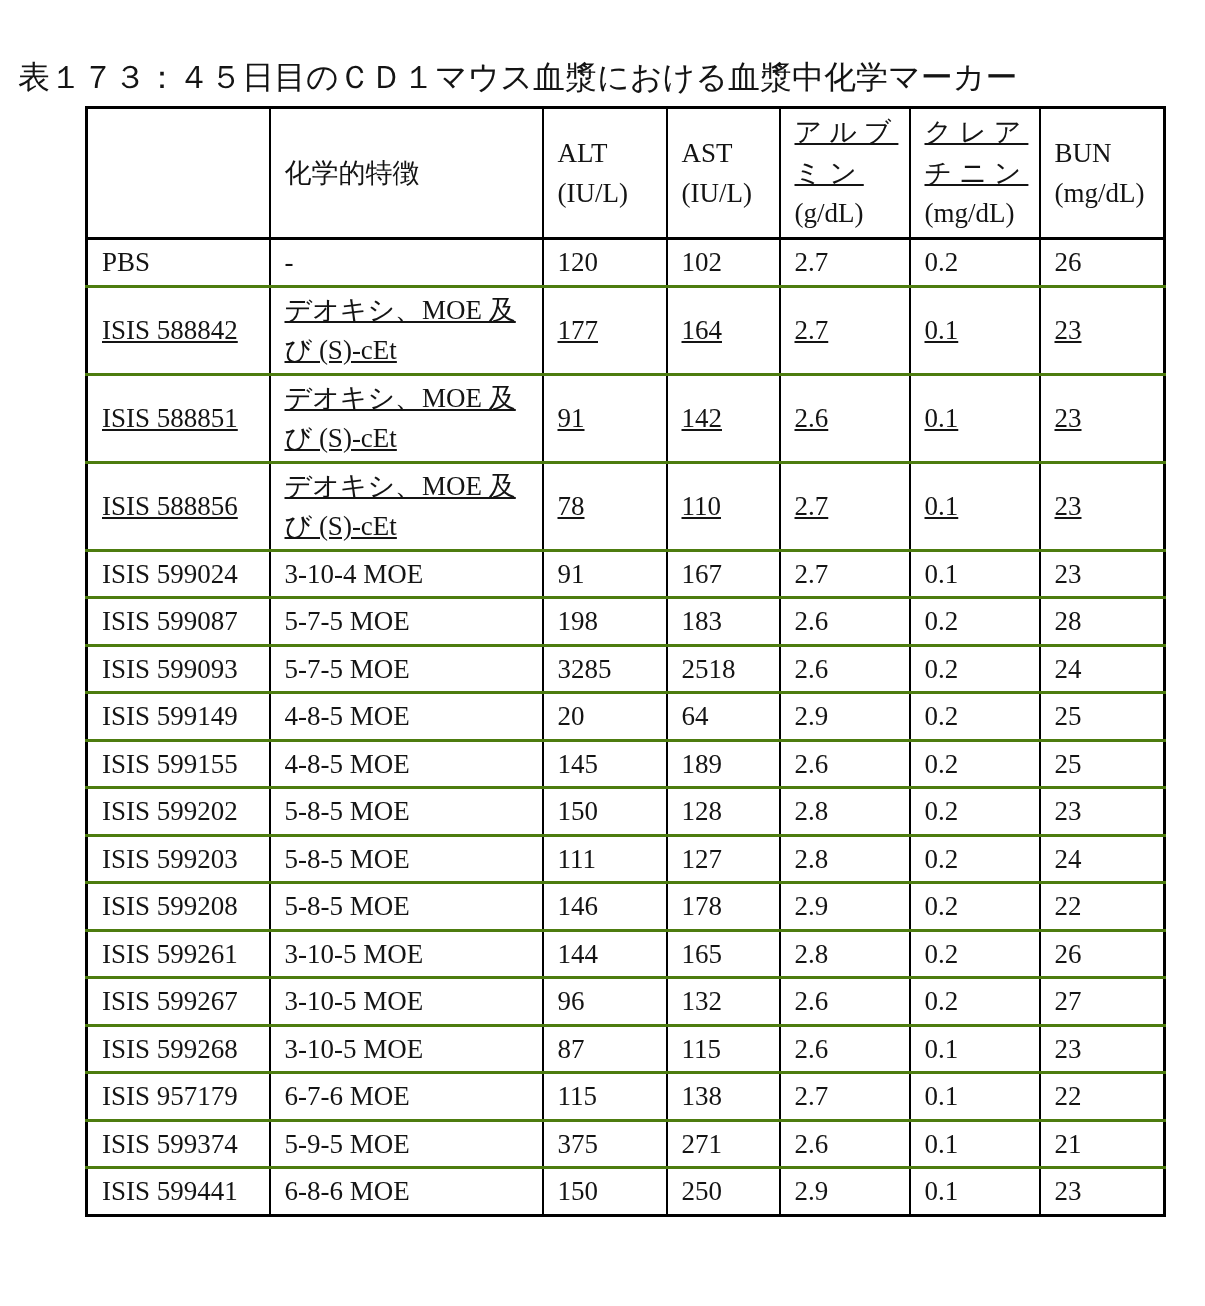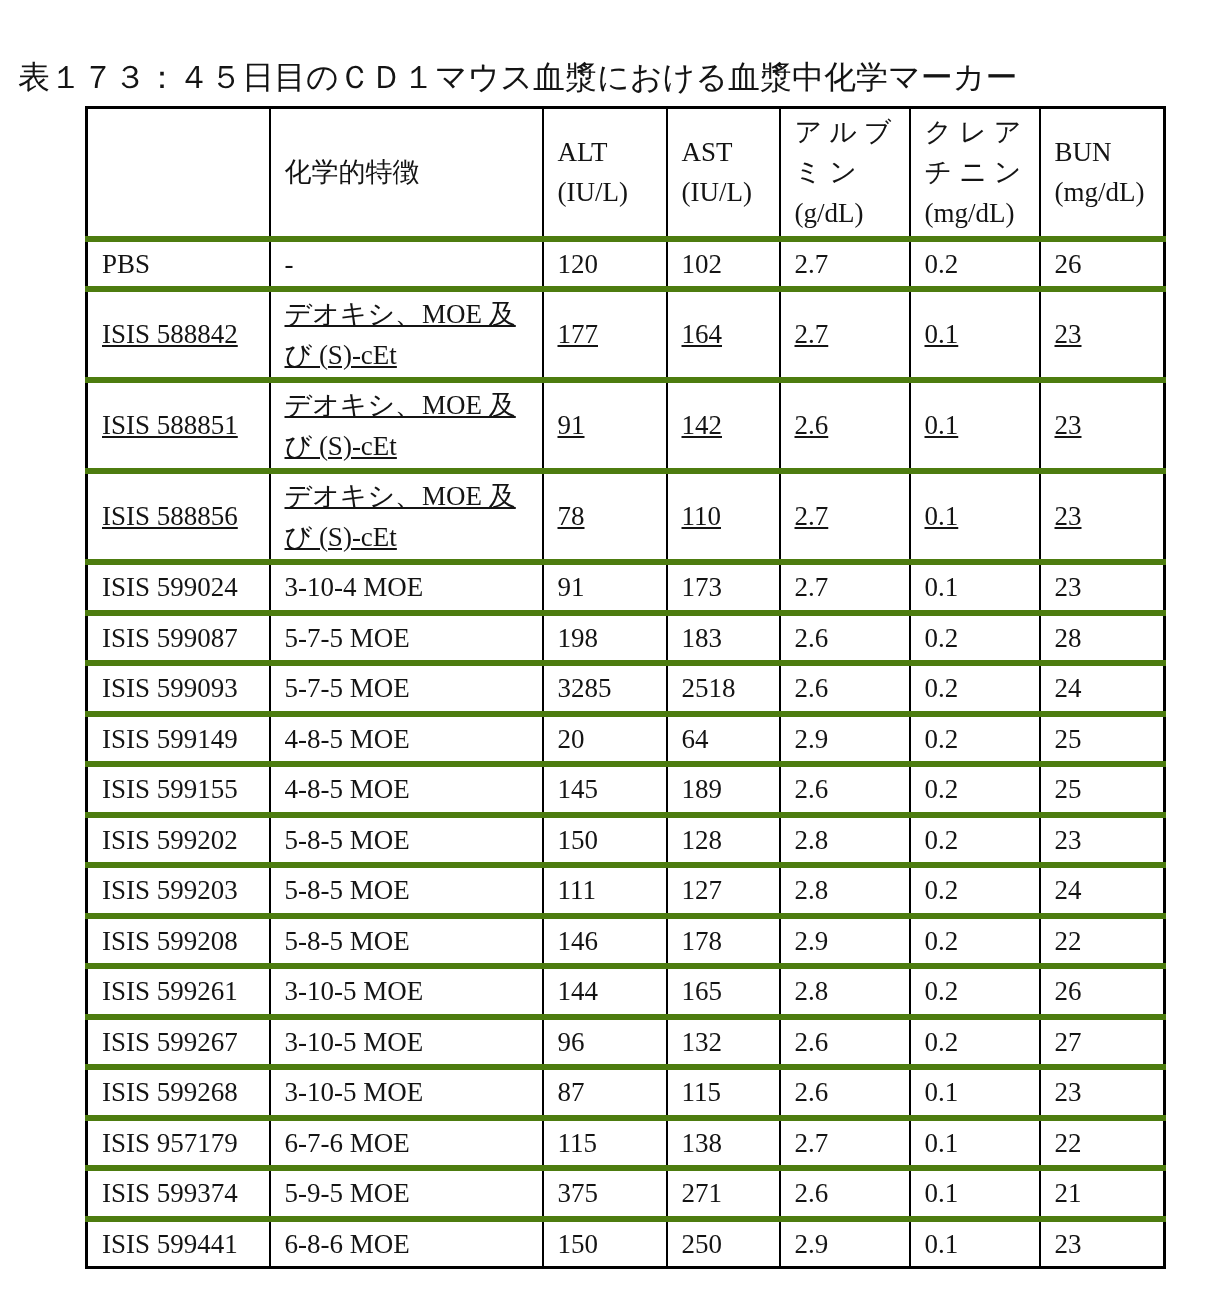--- a/index.html
+++ b/index.html
@@ -40,25 +40,25 @@
     font-weight: normal;
     text-align: left;
     vertical-align: middle;
     padding: 2px 8px 2px 14px;
     line-height: 1.5;
     overflow: hidden;
     color: #141414;
   }
   .data-table thead tr { height: 131px; }
   .data-table thead th { border-bottom: 3px solid #000; }
-  .data-table tbody tr { height: 44px; border-top: 6px solid #4d7c0f; }
+  .data-table tbody tr { height: 44px; border-top: 3px solid #4d7c0f; }
   .data-table tbody tr.pbs { height: 42px; }
   .data-table tbody tr.tall { height: 87px; text-decoration: underline; }
   .h-label, .h-unit { display: block; }
-  .h-label.jp { letter-spacing: 7px; }
+  .h-label.jp { letter-spacing: 7px; text-decoration: underline; }
 </style>
 </head>
 <body>
 
 <div class="page">
   <div class="table-title">表１７３：４５日目のＣＤ１マウス血漿における血漿中化学マーカー</div>
 
   <table class="data-table">
     <colgroup>
         <col style="width: 183px;">
@@ -131,21 +131,21 @@
           <td>78</td>
           <td>110</td>
           <td>2.7</td>
           <td>0.1</td>
           <td>23</td>
         </tr>
         <tr>
           <td>ISIS 599024</td>
           <td>3-10-4 MOE</td>
           <td>91</td>
-          <td>173</td>
+          <td>167</td>
           <td>2.7</td>
           <td>0.1</td>
           <td>23</td>
         </tr>
         <tr>
           <td>ISIS 599087</td>
           <td>5-7-5 MOE</td>
           <td>198</td>
           <td>183</td>
           <td>2.6</td>

